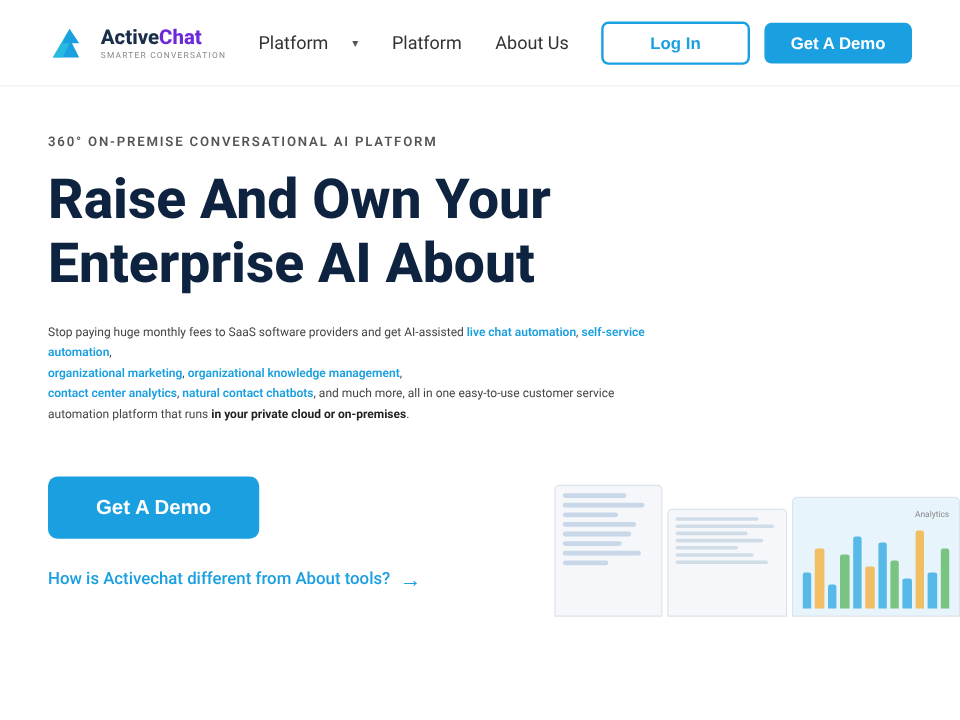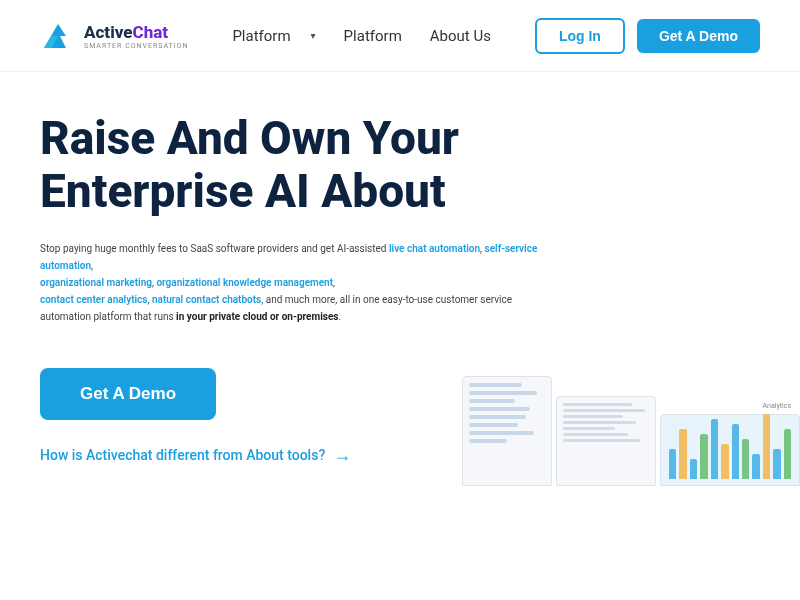--- a/index.html
+++ b/index.html
@@ -13,21 +13,21 @@
     .logo-area { display: flex; align-items: center; gap: 8px; }
     .logo-icon { width: 36px; height: 36px; }
     .logo-text { display: flex; flex-direction: column; }
     .logo-sub { font-size: 7px; color: #888; letter-spacing: 1px; text-transform: uppercase; }
     .nav-links { display: flex; align-items: center; gap: 28px; }
     .nav-link { font-size: 15px; color: #333; text-decoration: none; cursor: pointer; }
     .nav-link-platform { display: flex; align-items: center; gap: 20px; }
     .chevron { font-size: 10px; color: #555; }
     .nav-actions { display: flex; align-items: center; gap: 12px; }
     .btn-login {
-      padding: 8px 22px; border: 2px solid #1a9fe0; background: #fff;
+      padding: 8px 39px; border: 2px solid #1a9fe0; background: #fff;
       color: #1a9fe0; border-radius: 6px; font-size: 14px; font-weight: 600; cursor: pointer;
     }
     .btn-demo-nav {
       padding: 9px 22px; background: #1a9fe0; border: none;
       color: #fff; border-radius: 6px; font-size: 14px; font-weight: 600; cursor: pointer;
     }
 
     
     .hero {
       display: flex; padding: 40px 40px 20px 40px;
@@ -65,21 +65,21 @@
     .screenshots {
       position: absolute; right: 0; bottom: 0;
       display: flex; align-items: flex-end; gap: 4px;
     }
     .screenshot-placeholder {
       background: #f0f4f8; border: 1px solid #dde3ea;
       border-radius: 4px 4px 0 0;
     }
     .ss1 { width: 90px; height: 110px; background: #f5f7fa; }
     .ss2 { width: 100px; height: 90px; background: #f5f7fa; }
-    .ss3 { width: 140px; height: 72px; background: #e8f4fc; text-align: right; }
+    .ss3 { width: 140px; height: 100px; background: #e8f4fc; text-align: right; }
 
     
     .ss1-content { padding: 6px; }
     .ss1-line { height: 4px; background: #c8d8e8; border-radius: 2px; margin-bottom: 4px; }
     .ss2-content { padding: 6px; }
     .ss2-line { height: 3px; background: #d0dde8; border-radius: 2px; margin-bottom: 3px; }
 
     
     .ss3-content { padding: 6px 8px; height: 100%; display: flex; flex-direction: column; justify-content: flex-end; }
     .bar-chart { display: flex; align-items: flex-end; gap: 3px; height: 70px; }
@@ -117,20 +117,21 @@
   </div>
 
   <div class="nav-actions">
     <button class="btn-login">Log In</button>
     <button class="btn-demo-nav">Get A Demo</button>
   </div>
 </nav>
 
 <section class="hero">
   <div class="hero-left">
+    <p class="hero-eyebrow">360° ON-PREMISE CONVERSATIONAL AI PLATFORM</p>
     <h1 class="hero-title">Raise And Own Your Enterprise AI About</h1>
     <div class="hero-body">
       <span>Stop paying huge monthly fees to SaaS software providers  and get AI-assisted </span><span class="link-text">live chat automation</span><span>, </span><span class="link-text">self-service automation</span><span>, </span><br>
       <span class="link-text">organizational marketing</span><span>, </span><span class="link-text">organizational knowledge management</span><span>, </span><br>
       <span class="link-text">contact center analytics</span><span>, </span><span class="link-text">natural contact chatbots</span><span>, and much more, all in one easy-to-use customer service automation platform that runs </span><strong>in your private cloud or on-premises</strong><span>.</span>
     </div>
     <button class="btn-demo-hero">Get A Demo</button>
     <br>
     <div class="hero-link">
       <span>How is Activechat different from About tools?</span>

